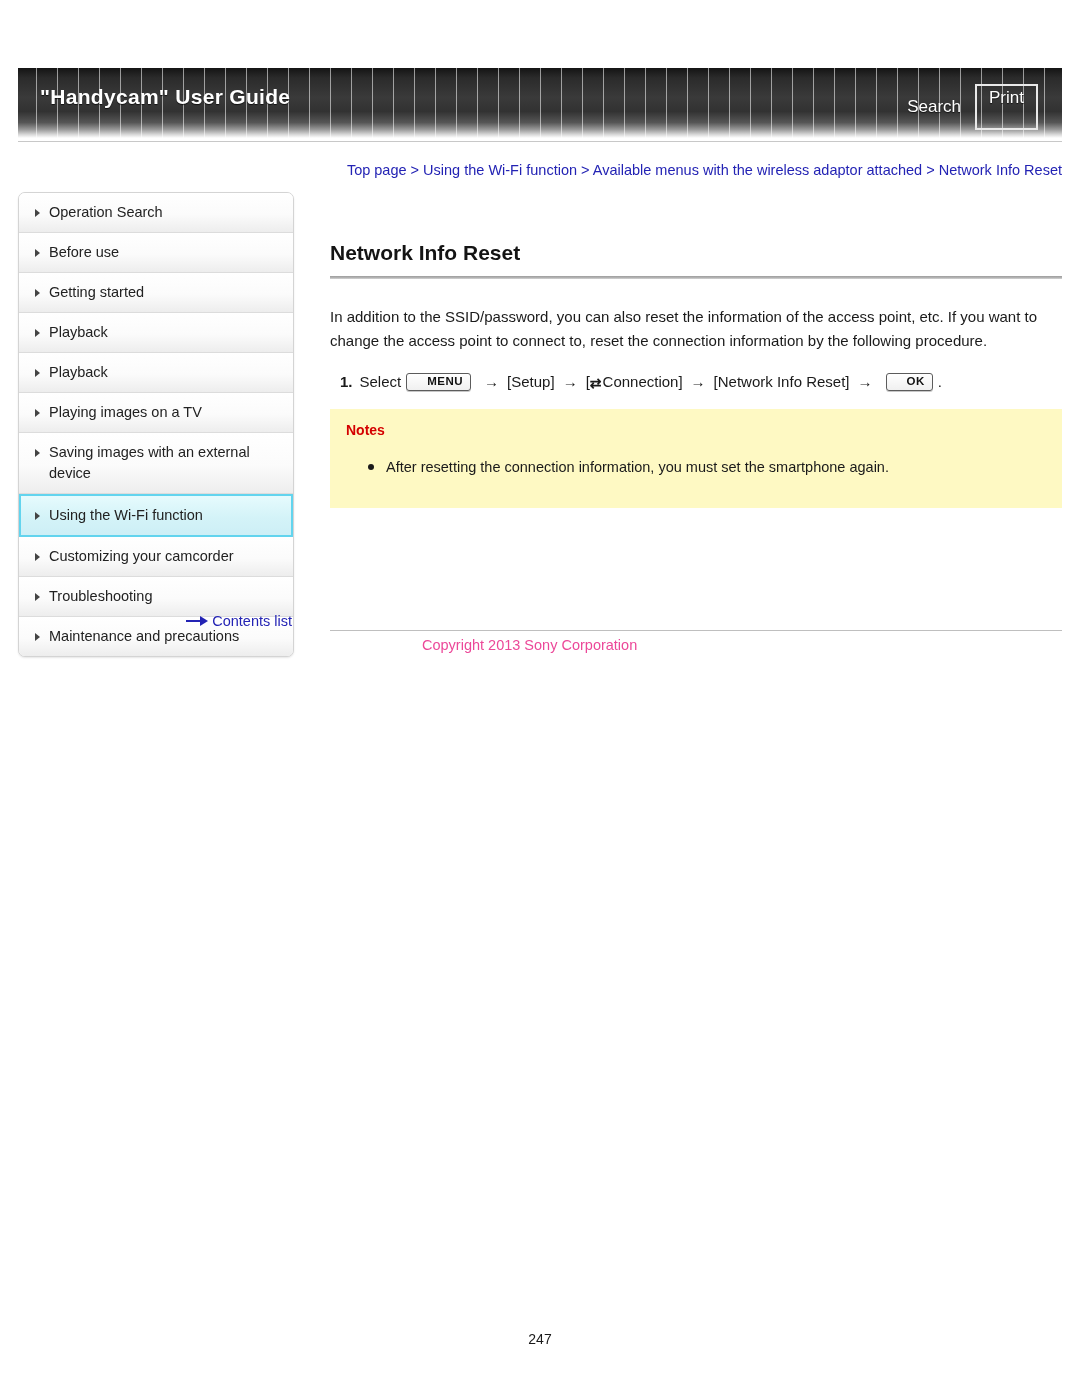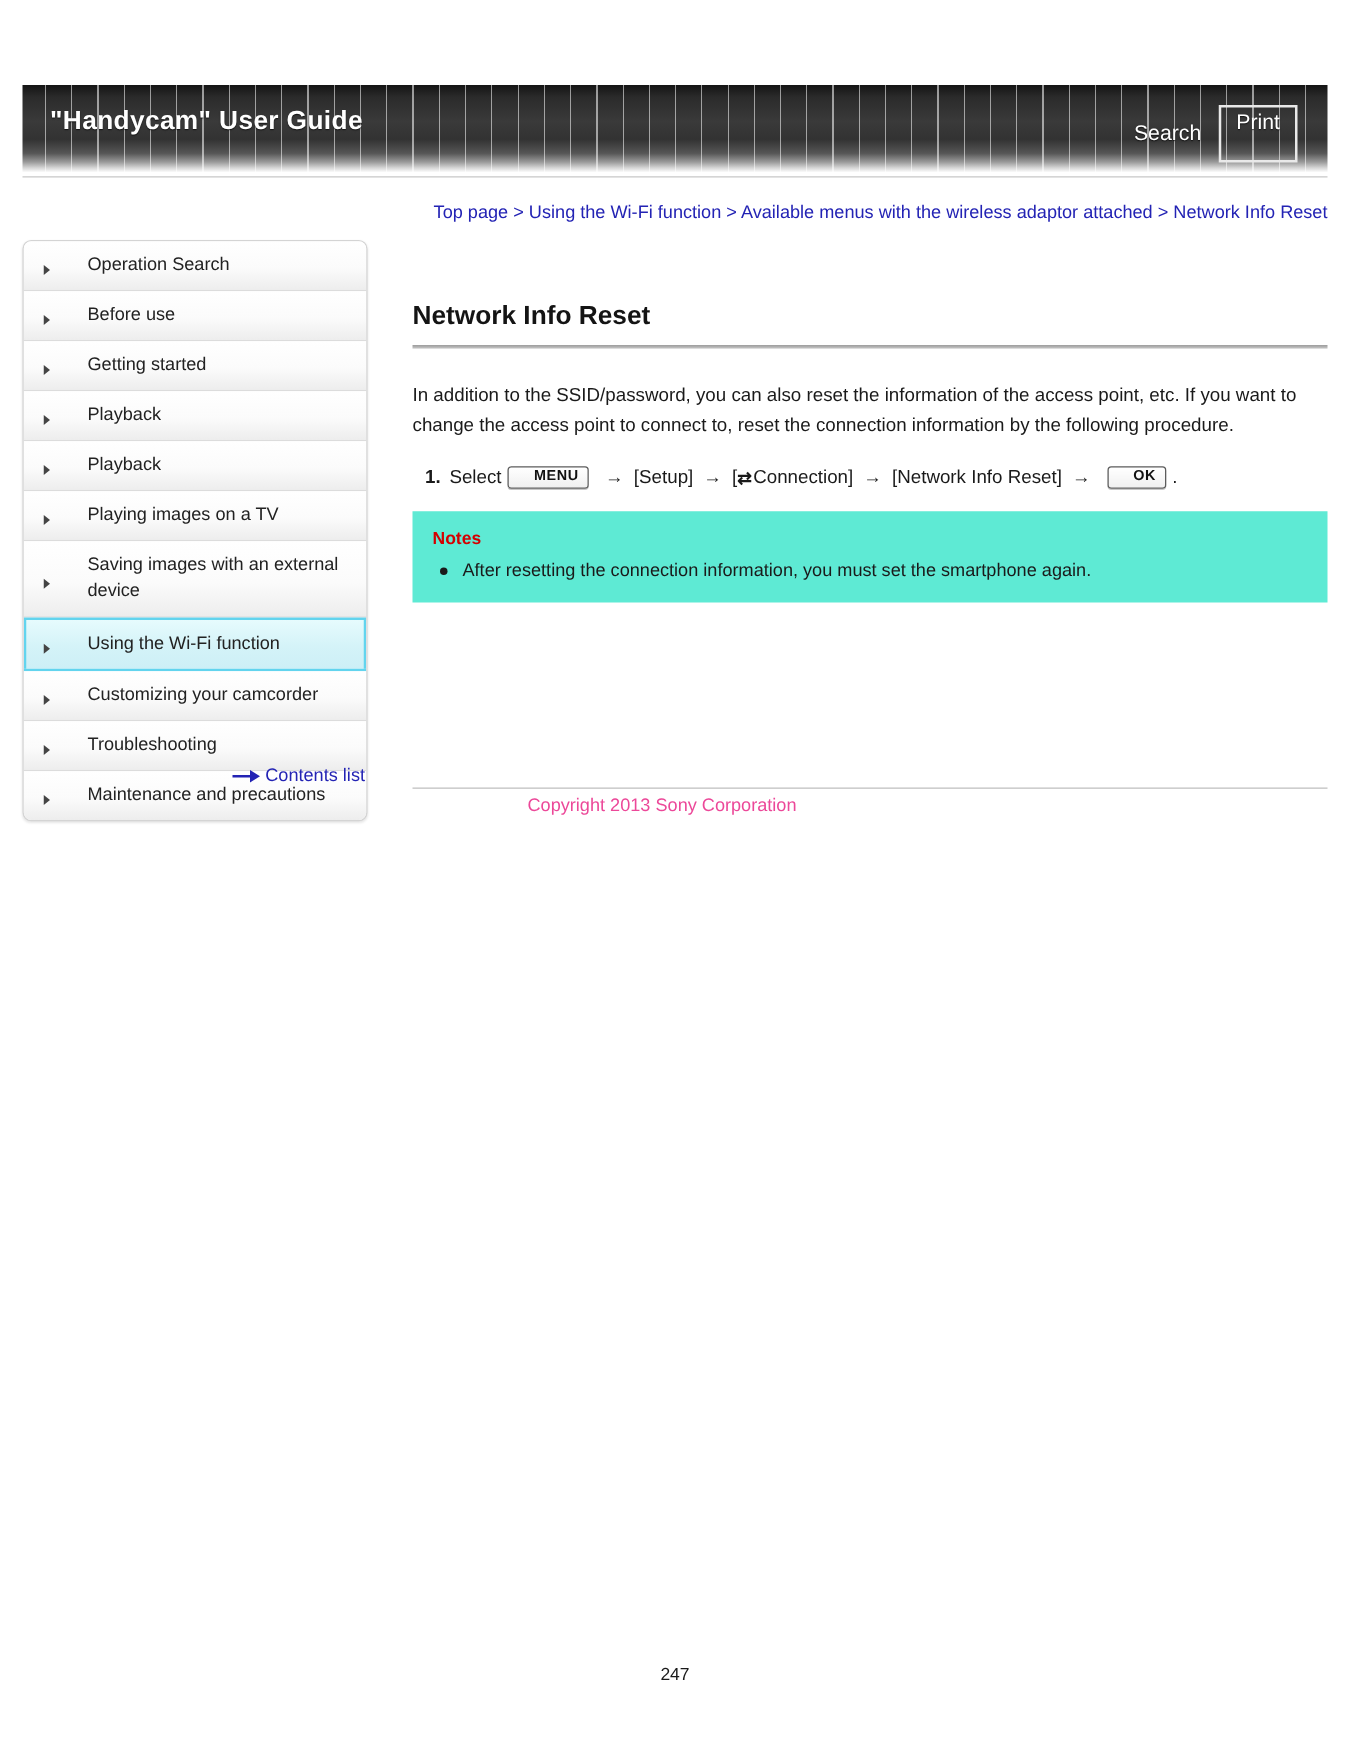--- a/index.html
+++ b/index.html
@@ -109,31 +109,30 @@
     width: 274px;
     border: 1px solid #d4d4d4;
     border-radius: 7px;
     background: #ffffff;
     box-shadow: 0 1px 2px rgba(0,0,0,0.10);
     overflow: hidden;
   }
   .nav-item {
     position: relative;
     display: flex;
-    align-items: center;
+    align-items: flex-start;
     padding: 9px 10px 9px 16px;
     font-size: 14.5px;
     line-height: 21px;
     color: #222222;
     background: linear-gradient(to bottom, #ffffff 0%, #fbfbfb 55%, #ededed 100%);
     border-bottom: 1px solid #dcdcdc;
     cursor: pointer;
     box-sizing: border-box;
     min-height: 35px;
-    gap: 21px;
   }
   .nav-item:last-child { border-bottom: none; }
   .nav-item .bullet {
     flex: 0 0 auto;
     margin-top: 7px;
     margin-right: 9px;
     width: 0; height: 0;
     border-left: 5px solid #444;
     border-top: 4px solid transparent;
     border-bottom: 4px solid transparent;
@@ -256,33 +255,33 @@
     font-size: 14px;
     font-weight: bold;
     line-height: 14px;
     margin-right: 1px;
     vertical-align: middle;
   }
 
   
   .notes-box {
     width: 732px;
-    background: #5eead4;
+    background: #fef9c3;
     box-sizing: border-box;
     padding: 12px 16px 14px 16px;
     margin-top: 14px;
   }
   .notes-title {
     font-size: 14px;
     font-weight: bold;
     color: #d40000;
     margin: 0 0 6px 0;
     line-height: 19px;
   }
-  .notes-list { margin: 0; padding: 0; list-style: none; }
+  .notes-list { margin: 16px; padding: 0; list-style: none; }
   .notes-item {
     display: flex;
     align-items: flex-start;
     font-size: 14.5px;
     line-height: 22px;
     color: #1a1a1a;
   }
   .notes-item .dot {
     flex: 0 0 auto;
     width: 6px; height: 6px;

